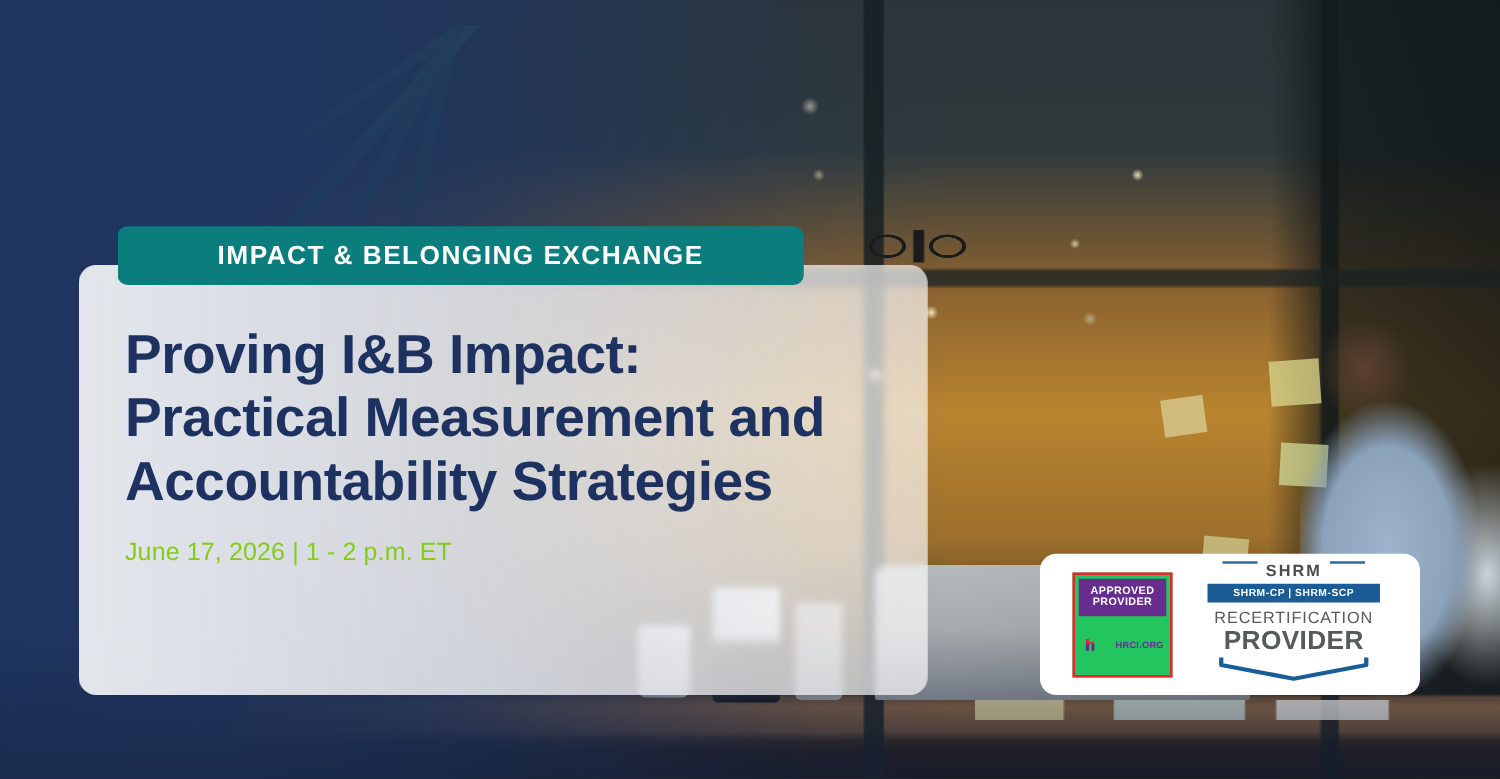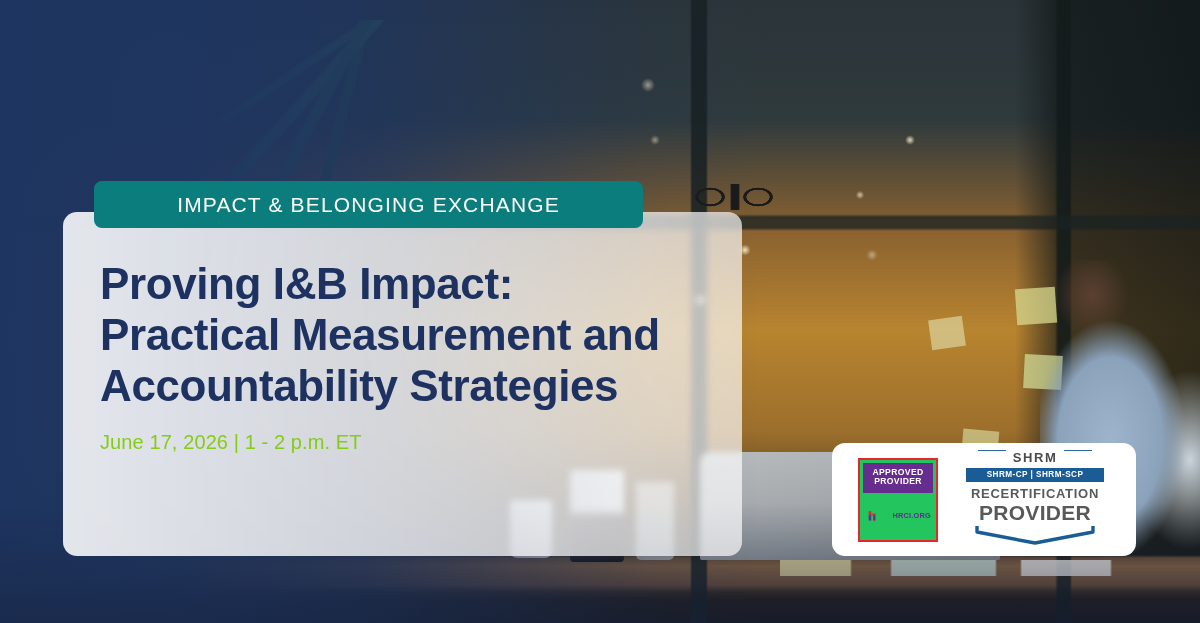--- a/index.html
+++ b/index.html
@@ -207,21 +207,21 @@
     left: 94px; top: 181px;
     width: 549px; height: 47px;
     background: #0b7d7d;
     border-radius: 8px;
     display: flex; align-items: center; justify-content: center;
     z-index: 3;
   }
   .eyebrow span {
     color: #ffffff;
     font-size: 21px;
-    font-weight: 400;
+    font-weight: 700;
     letter-spacing: 1.15px;
     white-space: nowrap;
   }
 
   
   .card {
     position: absolute;
     left: 63px; top: 212px;
     width: 679px; height: 344px;
     border-radius: 14px;
@@ -308,21 +308,21 @@
   .shrm-bar {
     background: #1a5c96;
     color: #ffffff;
     font-size: 8.2px;
     font-weight: 700;
     letter-spacing: .45px;
     padding: 2.5px 0 3px;
     margin: 0 6px 4px;
   }
   .shrm-recert {
-    color: #58595b; font-size: 13px; font-weight: 700; letter-spacing: .7px; line-height: 15px;
+    color: #58595b; font-size: 13px; font-weight: 400; letter-spacing: .7px; line-height: 15px;
   }
   .shrm-provider {
     color: #58595b; font-size: 21px; font-weight: 700; letter-spacing: .3px; line-height: 23px;
   }
   .shrm-chevron { margin-top: 1px; }
 </style>
 </head>
 <body>
 
 <div class="banner">

